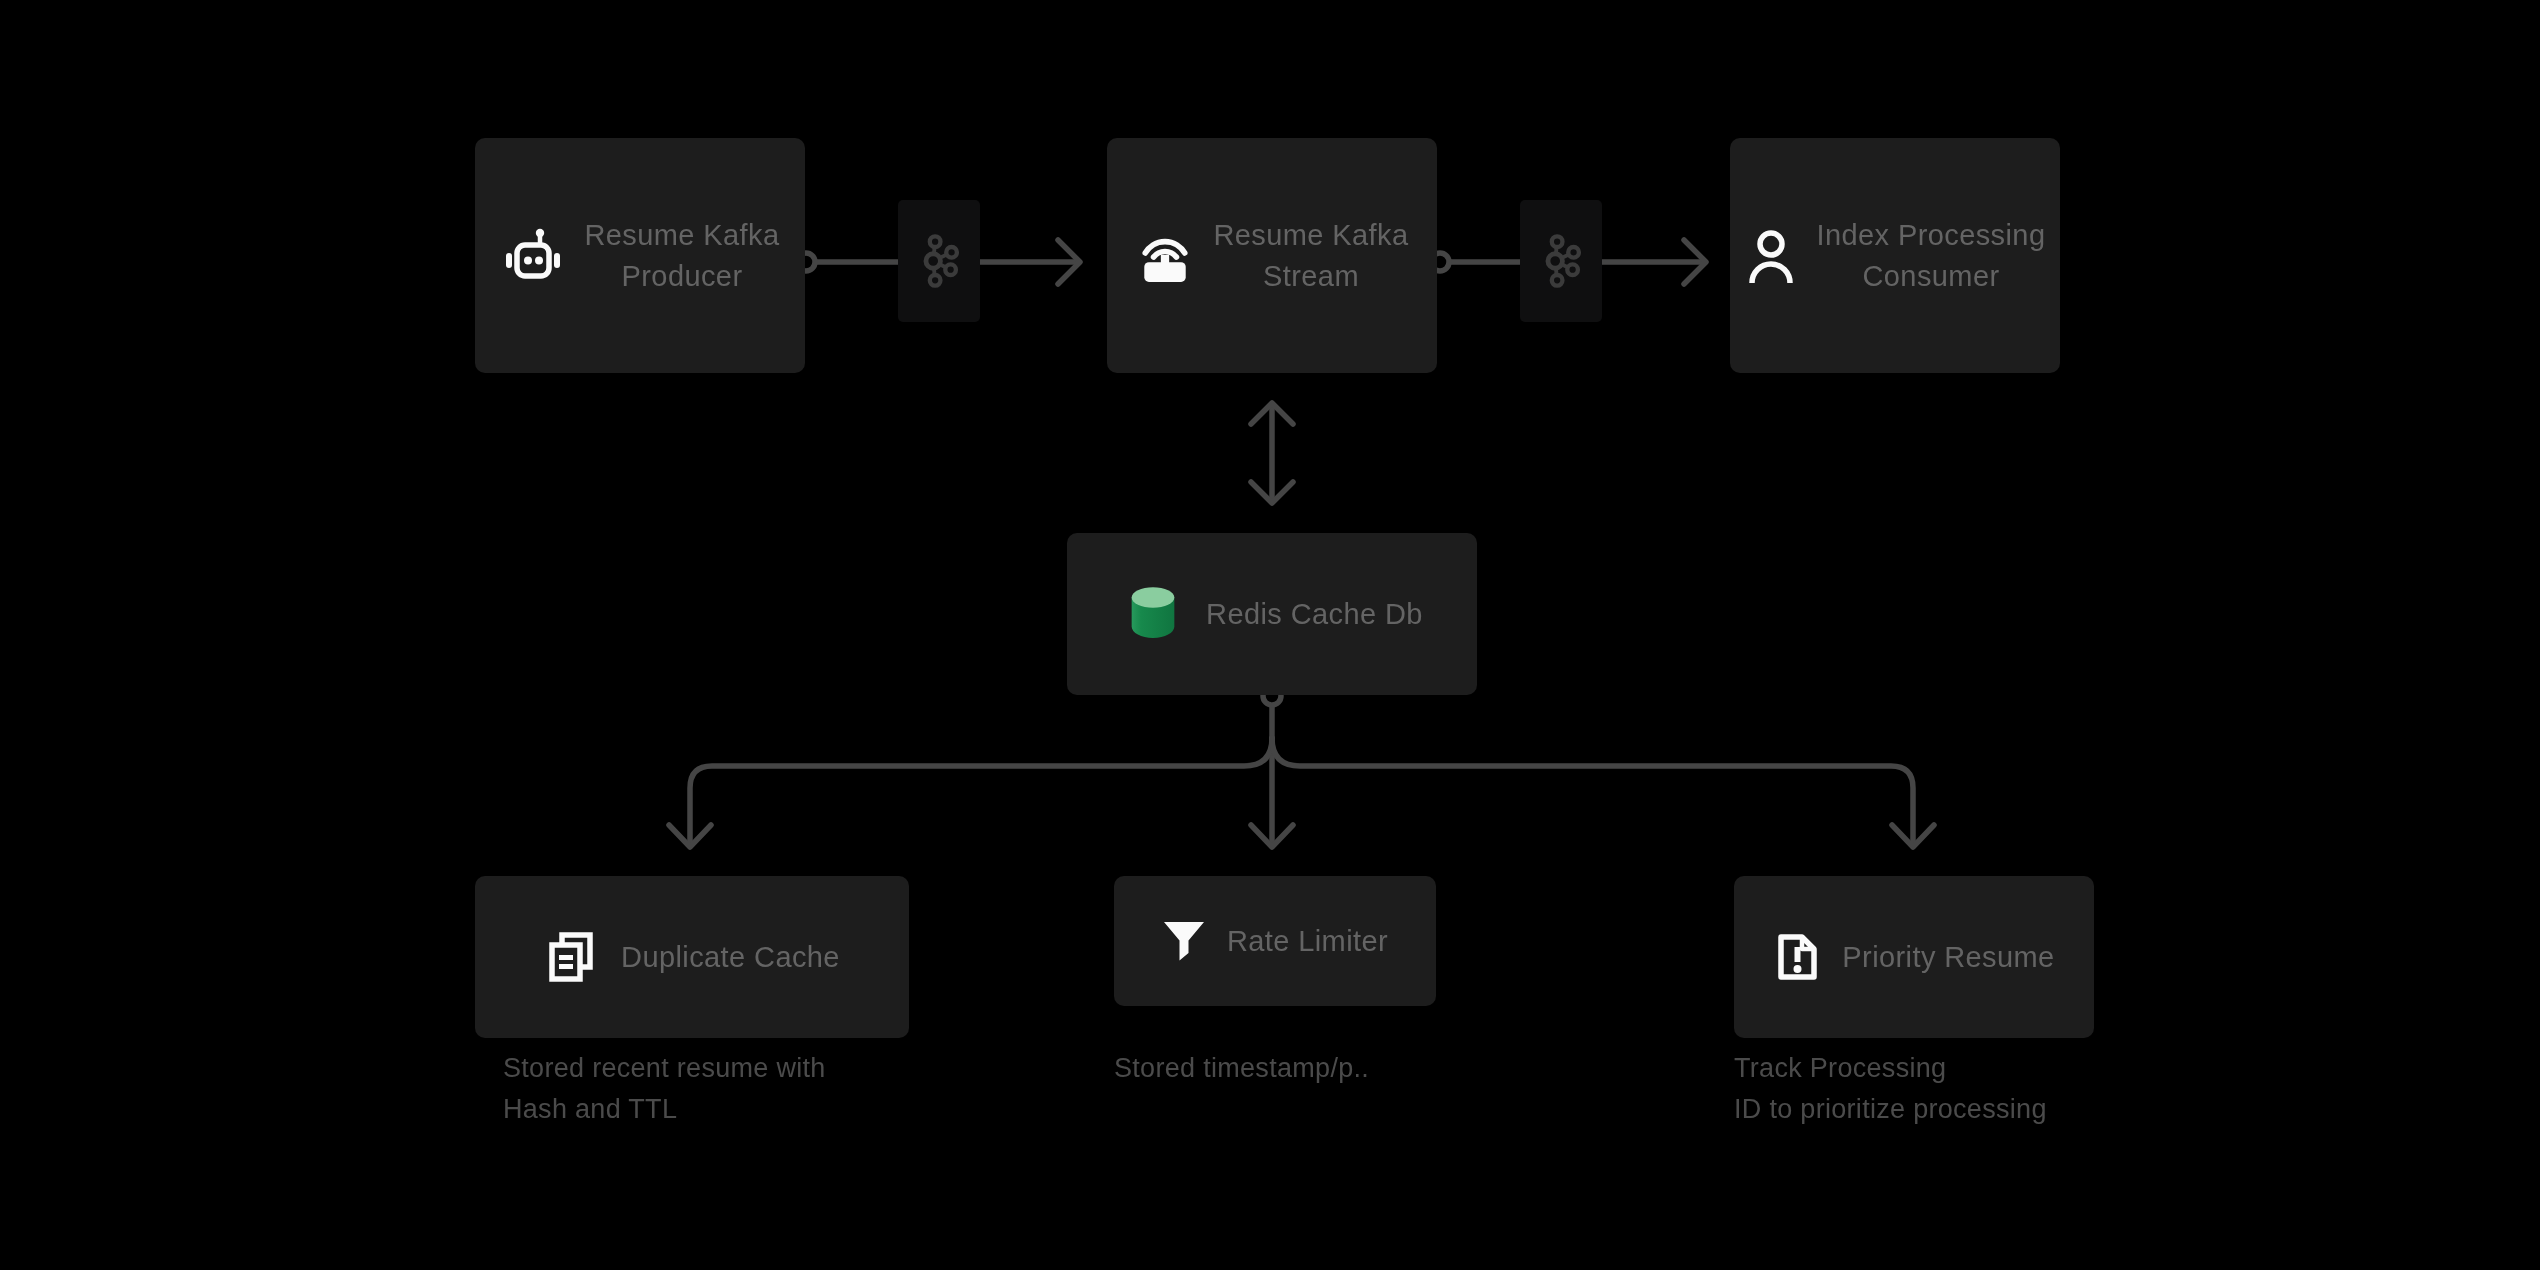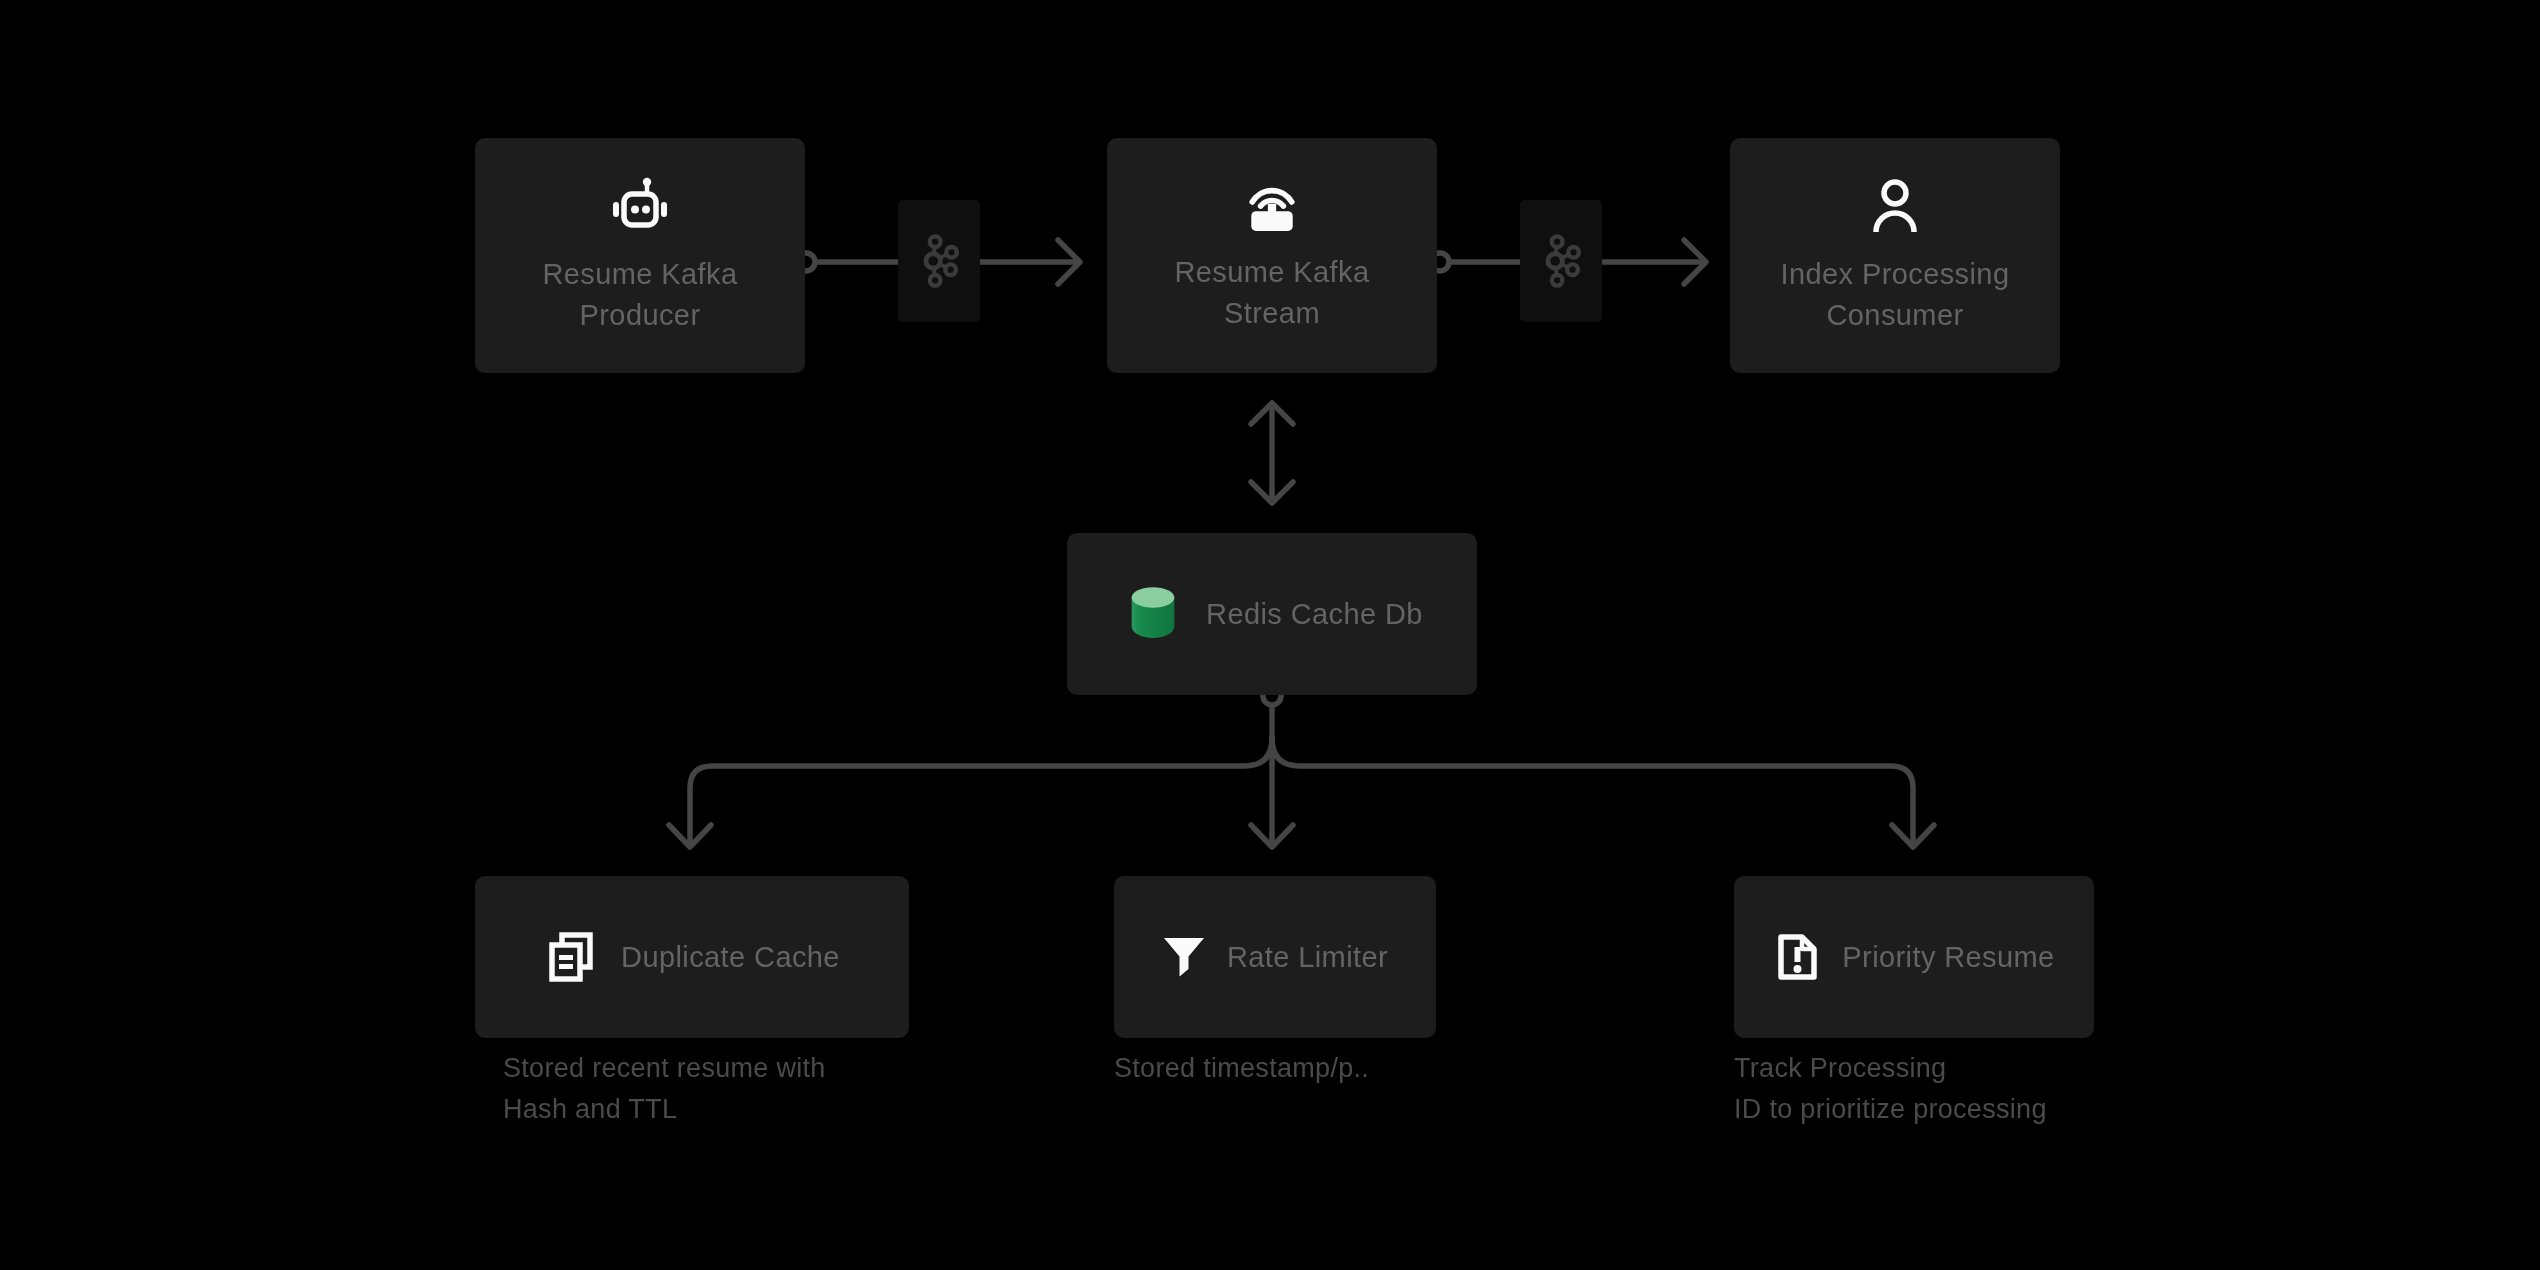--- a/index.html
+++ b/index.html
@@ -4,21 +4,21 @@
 <style>
   html,body{margin:0;padding:0;background:#000;}
   #canvas{
     position:relative;width:2540px;height:1270px;background:#000;overflow:hidden;
     font-family:"Liberation Sans", sans-serif;
   }
   .node{
     position:absolute;background:#1d1d1d;border-radius:10px;
     display:flex;align-items:center;justify-content:center;
   }
-  .node.col{flex-direction:column;gap:20px;}
+  .node.col{gap:20px;}
   .node.row{flex-direction:row;gap:21px;}
   .node-label{
     color:#646464;font-size:29px;line-height:41px;text-align:center;
     white-space:pre-line;letter-spacing:.4px;
   }
   .kafka-chip{
     position:absolute;background:#0f0f10;border-radius:5px;
     display:flex;align-items:center;justify-content:center;
   }
   .caption{
@@ -156,21 +156,21 @@
   <div class="node row" style="left:475px;top:876px;width:434px;height:162px;">
     <svg class="icon" width="56" height="56" viewBox="0 0 56 56">
       <rect x="18" y="6" width="28" height="32" fill="none" stroke="#fafafa" stroke-width="5.5"></rect>
       <rect x="8" y="16" width="28" height="34" fill="#1d1d1d" stroke="#fafafa" stroke-width="5.5"></rect>
       <rect x="15" y="26" width="14" height="5" fill="#fafafa"></rect>
       <rect x="15" y="35" width="14" height="5" fill="#fafafa"></rect>
     </svg>
     <div class="node-label">Duplicate Cache</div>
   </div>
 
-  <div class="node row" style="left:1114px;top:876px;width:322px;height:162px;">
+  <div class="node row" style="left:1114px;top:876px;width:322px;height:130px;">
     <svg class="icon" width="44" height="42" viewBox="0 0 44 42">
       <path d="M2,2 H42 L26.5,20.5 V33 L17.5,40.5 V20.5 Z" fill="#fafafa"></path>
     </svg>
     <div class="node-label">Rate Limiter</div>
   </div>
 
   <div class="node row" style="left:1734px;top:876px;width:360px;height:162px;">
     <svg class="icon" width="48" height="54" viewBox="0 0 48 54">
       <path d="M8,7 H29 L41,19 V47 H8 Z" fill="none" stroke="#fafafa" stroke-width="5.5" stroke-linejoin="round"></path>
       <path d="M29,7 V19 H41" fill="none" stroke="#fafafa" stroke-width="4.5" stroke-linejoin="round"></path>

